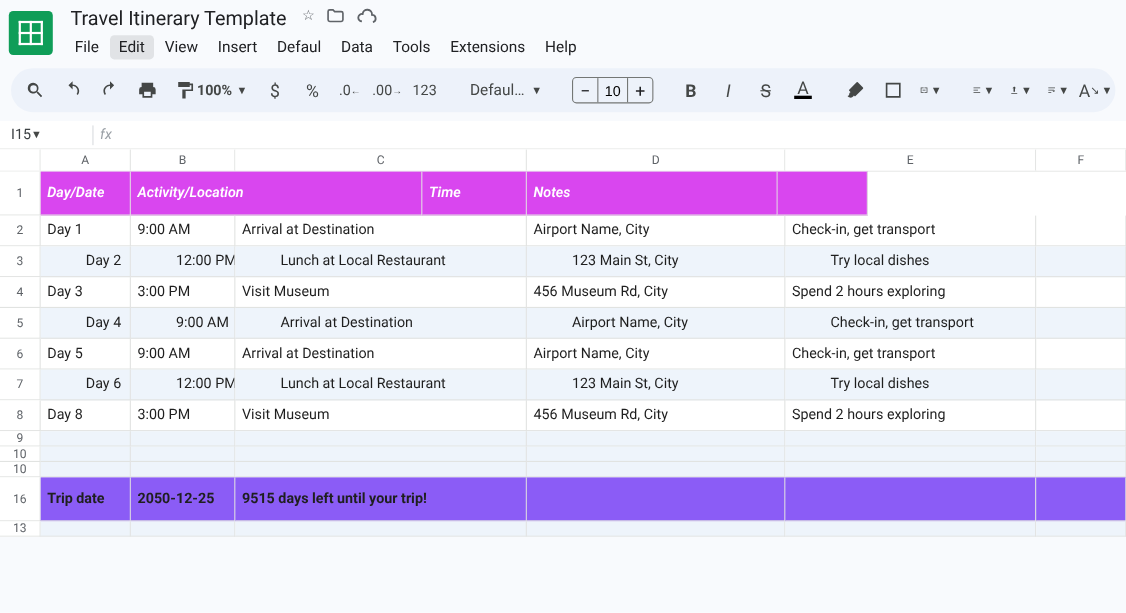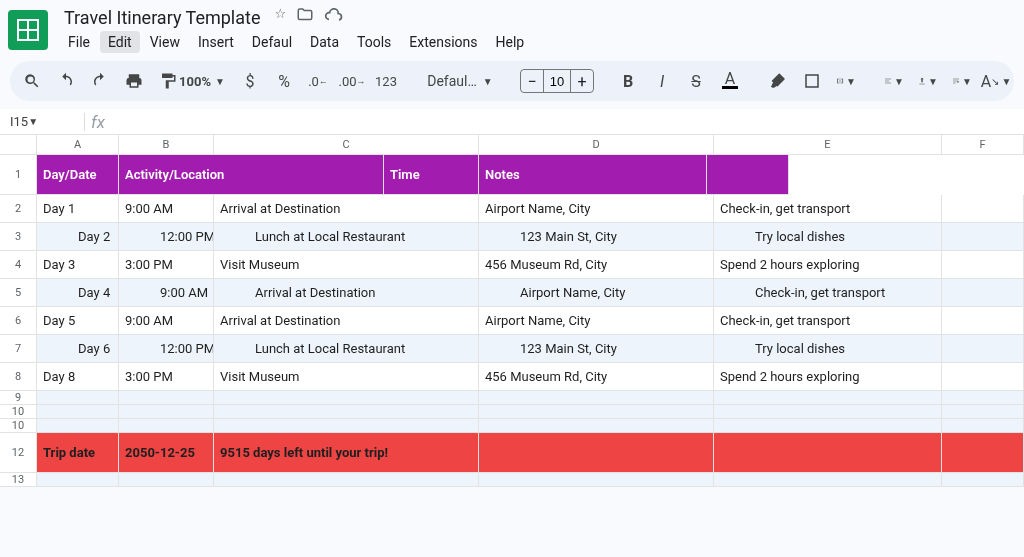--- a/index.html
+++ b/index.html
@@ -92,21 +92,21 @@
     height:26px;
     background:#fff;
     padding-left:4px;
   }
   .name-box {
     width:74px; font-size:13px; color:#3c4043;
     display:flex; align-items:center; justify-content:flex-start;
     padding:0 6px;
   }
   .fx-sep { width:1px; height:18px; background:#dadce0; margin:0 6px; }
-  .fx-label { font-style:italic; color:#9aa0a6; font-size:17px; margin-right:6px;}
+  .fx-label { font-style:italic; color:#9aa0a6; font-size:13px; margin-right:6px;}
   .fx-input { flex:1; border:none; outline:none; font-size:13px; }
   
   .grid { background:#fff; }
   .col-headers { display:flex; border-bottom:1px solid #e1e3e1; background:#fff; }
   .corner { width:37px; border-right:1px solid #e1e3e1; background:#fff;}
   .ch {
     text-align:center; font-size:11px; color:#5f6368;
     border-right:1px solid #e1e3e1;
     padding:3px 0;
     background:#fff;
@@ -121,24 +121,24 @@
   .cell {
     border-right:1px solid #e1e3e1; border-bottom:1px solid #e1e3e1;
     padding: 6px 6px;
     font-size:13px;
     color:#1f1f1f;
     overflow:hidden; white-space:nowrap;
     display:flex; align-items:center;
   }
   .cA{width:82px;} .cB{width:95px;} .cC{width:265px;} .cD{width:235px;} .cE{width:228px;} .cF{width:82px;}
   .header-row .cell {
-    background:#a21caf; color:#fff; font-weight:600;
+    background:#d946ef; color:#fff; font-weight:600;font-style:italic;
   }
   .pale { background:#eef4fb;padding-left:41px; }
-  .green { background:#ef4444; font-weight:700; }
+  .green { background:#8b5cf6; font-weight:700; }
   .tall .cell, .tall .rh { padding-top:12px; padding-bottom:12px; }
 </style>
 </head>
 <body>
 
 <div class="titlebar">
   <div class="app-icon">
       <div class="app-icon-inner"></div>
     </div>
   <div class="title-col">
@@ -383,21 +383,21 @@
       <div class="row">
         <div class="rh">10</div>
         <div class="cell cA pale"></div>
         <div class="cell cB pale"></div>
         <div class="cell cC pale"></div>
         <div class="cell cD pale"></div>
         <div class="cell cE pale"></div>
         <div class="cell cF pale"></div>
       </div>
       <div class="row tall">
-        <div class="rh">12</div>
+        <div class="rh">16</div>
         <div class="cell cA green">Trip date</div>
         <div class="cell cB green">2050-12-25</div>
         <div class="cell cC green">9515 days left until your trip!</div>
         <div class="cell cD green"></div>
         <div class="cell cE green"></div>
         <div class="cell cF green"></div>
       </div>
       <div class="row">
         <div class="rh">13</div>
         <div class="cell cA pale"></div>

